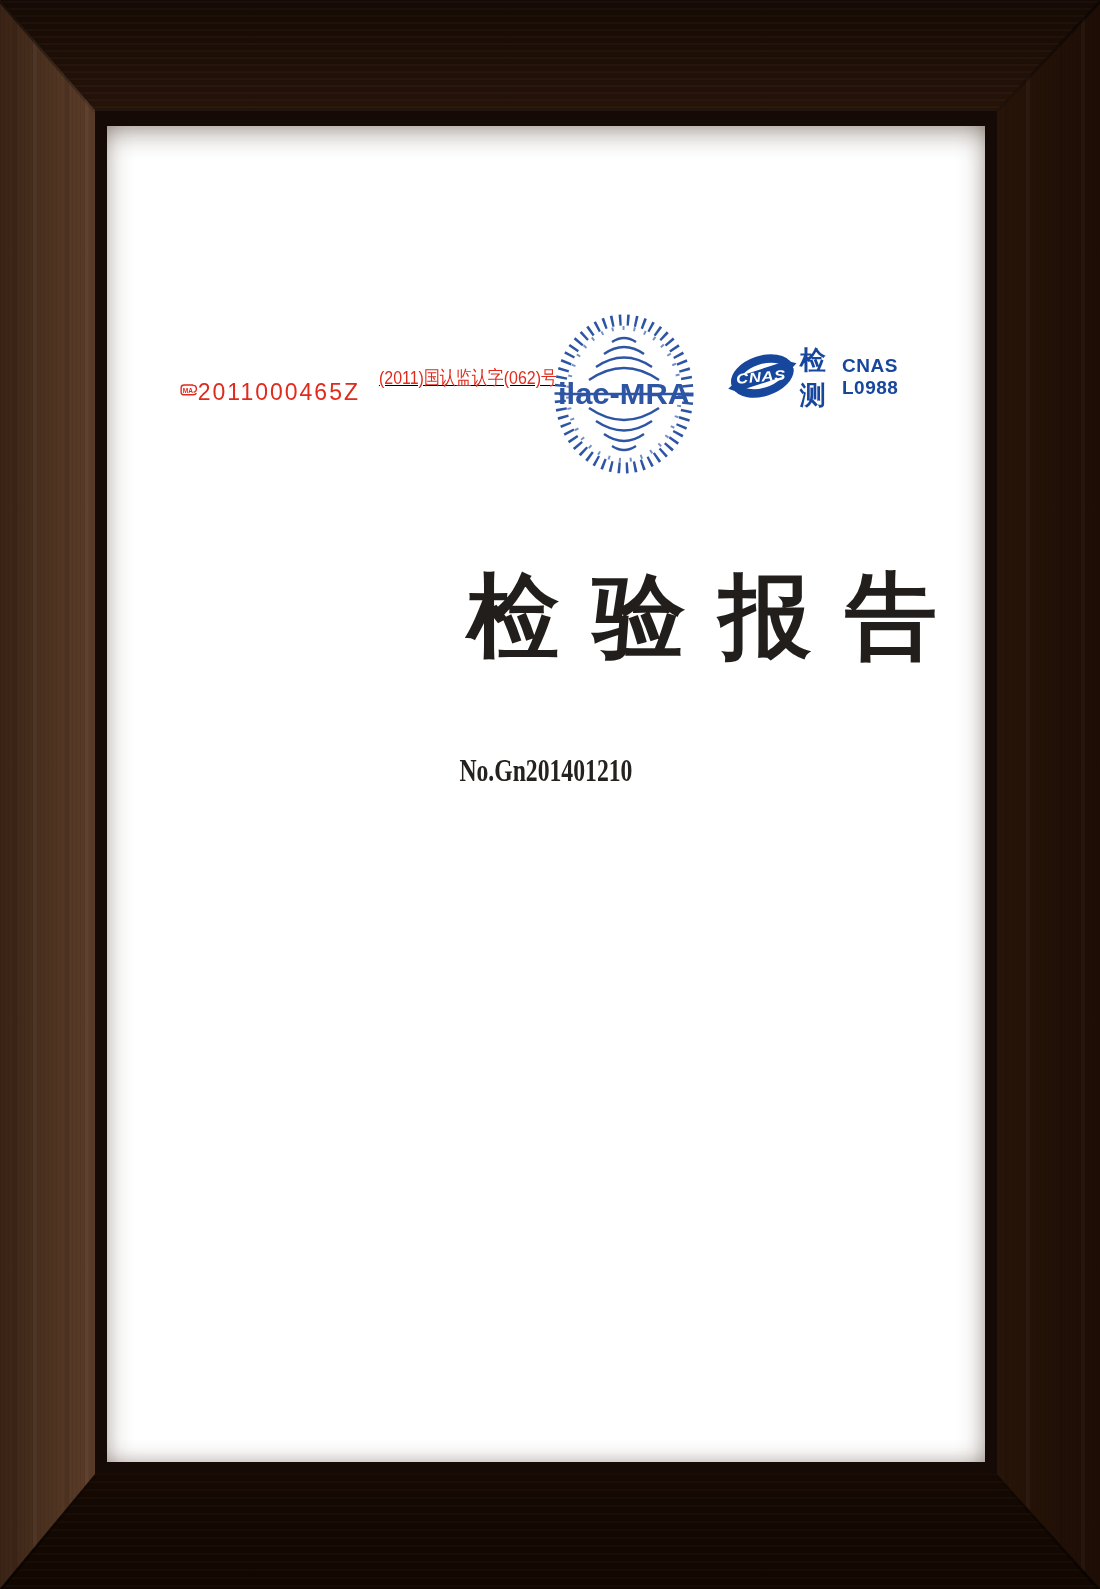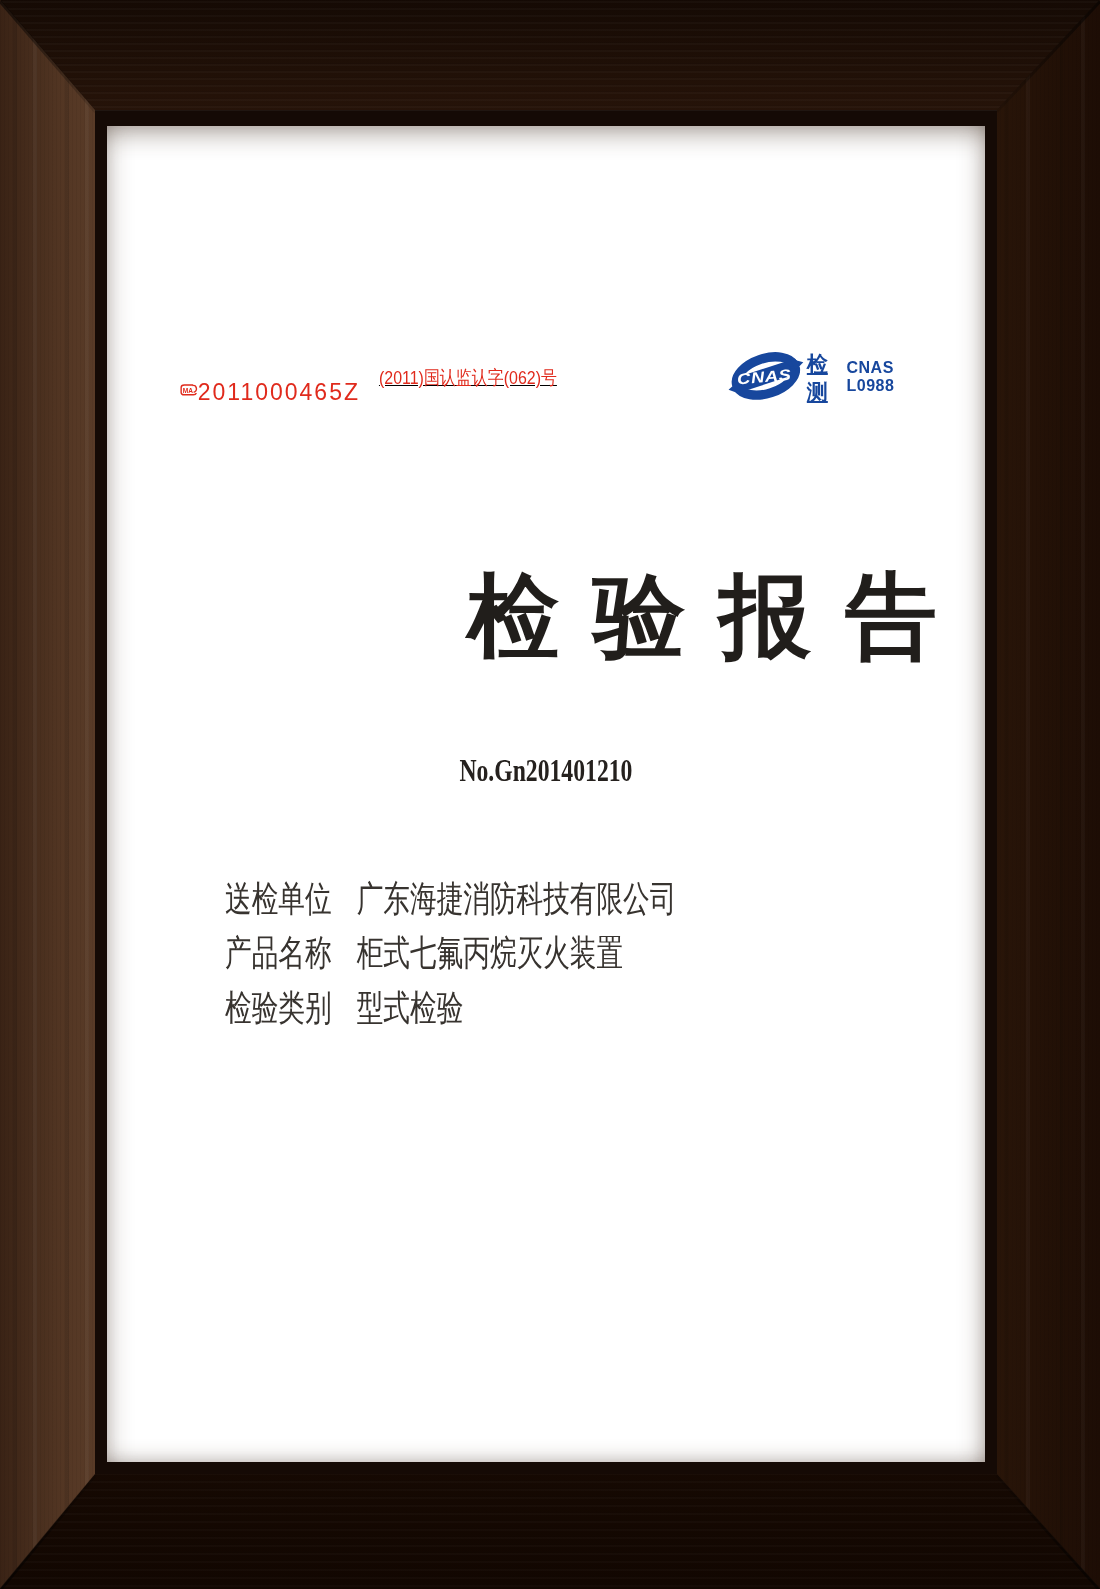--- a/index.html
+++ b/index.html
@@ -61,22 +61,22 @@
 
   .red-stroke{stroke:var(--accent-red);fill:none;}
   .red-fill{fill:var(--accent-red);}
   .ilac-line{stroke:var(--ilac-blue);fill:none;}
   .ilac-fill{fill:var(--ilac-blue);}
   .cnas-stroke{stroke:var(--cnas-blue);fill:none;}
   .cnas-fill{fill:var(--cnas-blue);}
 
   .cma-caption{margin-top:4px;font-size:23px;letter-spacing:2px;font-weight:500;color:var(--accent-red);white-space:nowrap;}
   .cal-caption{margin-top:8px;font-size:19px;font-weight:500;color:var(--accent-red);white-space:nowrap;transform:scaleX(0.84);}
-  .cnas-caption-cn{margin-top:4px;font-size:21px;font-weight:700;color:var(--cnas-blue);word-spacing:20px;text-decoration:underline;}
-  .cnas-caption-code{margin-top:1px;font-size:16px;font-weight:700;letter-spacing:0.5px;color:var(--cnas-blue);}
+  .cnas-caption-cn{margin-top:4px;font-size:26px;font-weight:700;color:var(--cnas-blue);word-spacing:20px;}
+  .cnas-caption-code{margin-top:1px;font-size:19px;font-weight:700;letter-spacing:0.5px;color:var(--cnas-blue);}
 
   .title-wrap{position:absolute;left:0;top:444px;width:100%;display:flex;justify-content:flex-end;transform:translateX(-14px);}
   .title{font-size:92px;line-height:1;font-weight:900;color:var(--title-ink);letter-spacing:34px;margin-right:-34px;white-space:nowrap;}
 
   .report-no-wrap{position:absolute;left:0;top:626px;width:100%;display:flex;justify-content:center;align-items:flex-end;}
   .report-no{font-family:"Liberation Serif", serif;font-weight:700;font-size:32px;color:#25211e;transform:scaleX(0.74);white-space:nowrap;}
 
   .fields{position:absolute;left:118px;top:746px;}
   .field-row{height:54.5px;display:flex;align-items:center;gap:34px;font-size:36px;color:var(--ink);
     transform:scaleX(0.74);transform-origin:0 50%;white-space:nowrap;font-weight:400;}
@@ -112,20 +112,36 @@
     </div>
 
     <div class="logo-col cal">
       <svg width="116" height="100" viewBox="0 0 120 100">
         <path class="red-stroke" stroke-width="10" d="M 79.1,8.1 A 50 44 0 1 0 106.9,38.9"></path>
         <text class="red-fill" x="26" y="70" font-size="54" font-weight="900" font-style="italic" letter-spacing="-4">AL</text>
       </svg>
       <div class="cal-caption">(2011)国认监认字(062)号</div>
     </div>
 
+    <div class="logo-col ilac">
+      <svg width="150" height="164" viewBox="0 0 150 164">
+        <ellipse class="ilac-line" cx="75" cy="82" rx="64" ry="74" stroke-width="11" stroke-dasharray="2.5 5.5"></ellipse>
+        <ellipse class="ilac-line" cx="75" cy="82" rx="56" ry="66" stroke-width="4" stroke-dasharray="2 9" opacity="0.65"></ellipse>
+        <path class="ilac-line" stroke-width="2.4" d="M 63,30 Q 75,22 87,30"></path>
+        <path class="ilac-line" stroke-width="2.4" d="M 55,42 Q 75,28 95,42"></path>
+        <path class="ilac-line" stroke-width="2.4" d="M 47,55 Q 75,36 103,55"></path>
+        <path class="ilac-line" stroke-width="2.4" d="M 40,68 Q 75,44 110,68"></path>
+        <path class="ilac-line" stroke-width="2.4" d="M 63,134 Q 75,142 87,134"></path>
+        <path class="ilac-line" stroke-width="2.4" d="M 55,122 Q 75,136 95,122"></path>
+        <path class="ilac-line" stroke-width="2.4" d="M 47,109 Q 75,128 103,109"></path>
+        <path class="ilac-line" stroke-width="2.4" d="M 40,96 Q 75,120 110,96"></path>
+        <path class="ilac-line" stroke-width="2.5" d="M 10,82 L 140,82"></path>
+        <text class="ilac-fill" x="75" y="92" text-anchor="middle" font-size="30" font-weight="600" textLength="132" lengthAdjust="spacingAndGlyphs">ilac-MRA</text>
+      </svg>
+    </div>
 
     <div class="logo-col cnas">
       <svg width="140" height="100" viewBox="0 0 150 110">
         <defs>
           <clipPath id="cnasBand">
               <rect x="4" y="41" width="142" height="28"></rect>
             </clipPath>
         </defs>
         <g transform="rotate(-18 75 55)">
           <ellipse class="cnas-fill" cx="75" cy="55" rx="64" ry="42" clip-path="url(#cnasBand)"></ellipse>
@@ -141,30 +157,16 @@
     </div>
 
     <div class="title-wrap">
       <h1 class="title" style="margin:0;">检验报告</h1>
     </div>
 
     <div class="report-no-wrap">
       <div class="report-no">No.Gn201401210</div>
     </div>
 
-    <div class="fields">
-      <div class="field-row">
-        <span>送检单位</span>
-        <span>广东海捷消防科技有限公司</span>
-      </div>
-      <div class="field-row">
-        <span>产品名称</span>
-        <span>柜式七氟丙烷灭火装置</span>
-      </div>
-      <div class="field-row">
-        <span>检验类别</span>
-        <span>型式检验</span>
-      </div>
-    </div>
 
 
   </div>
 </div>
 
 </body></html>

